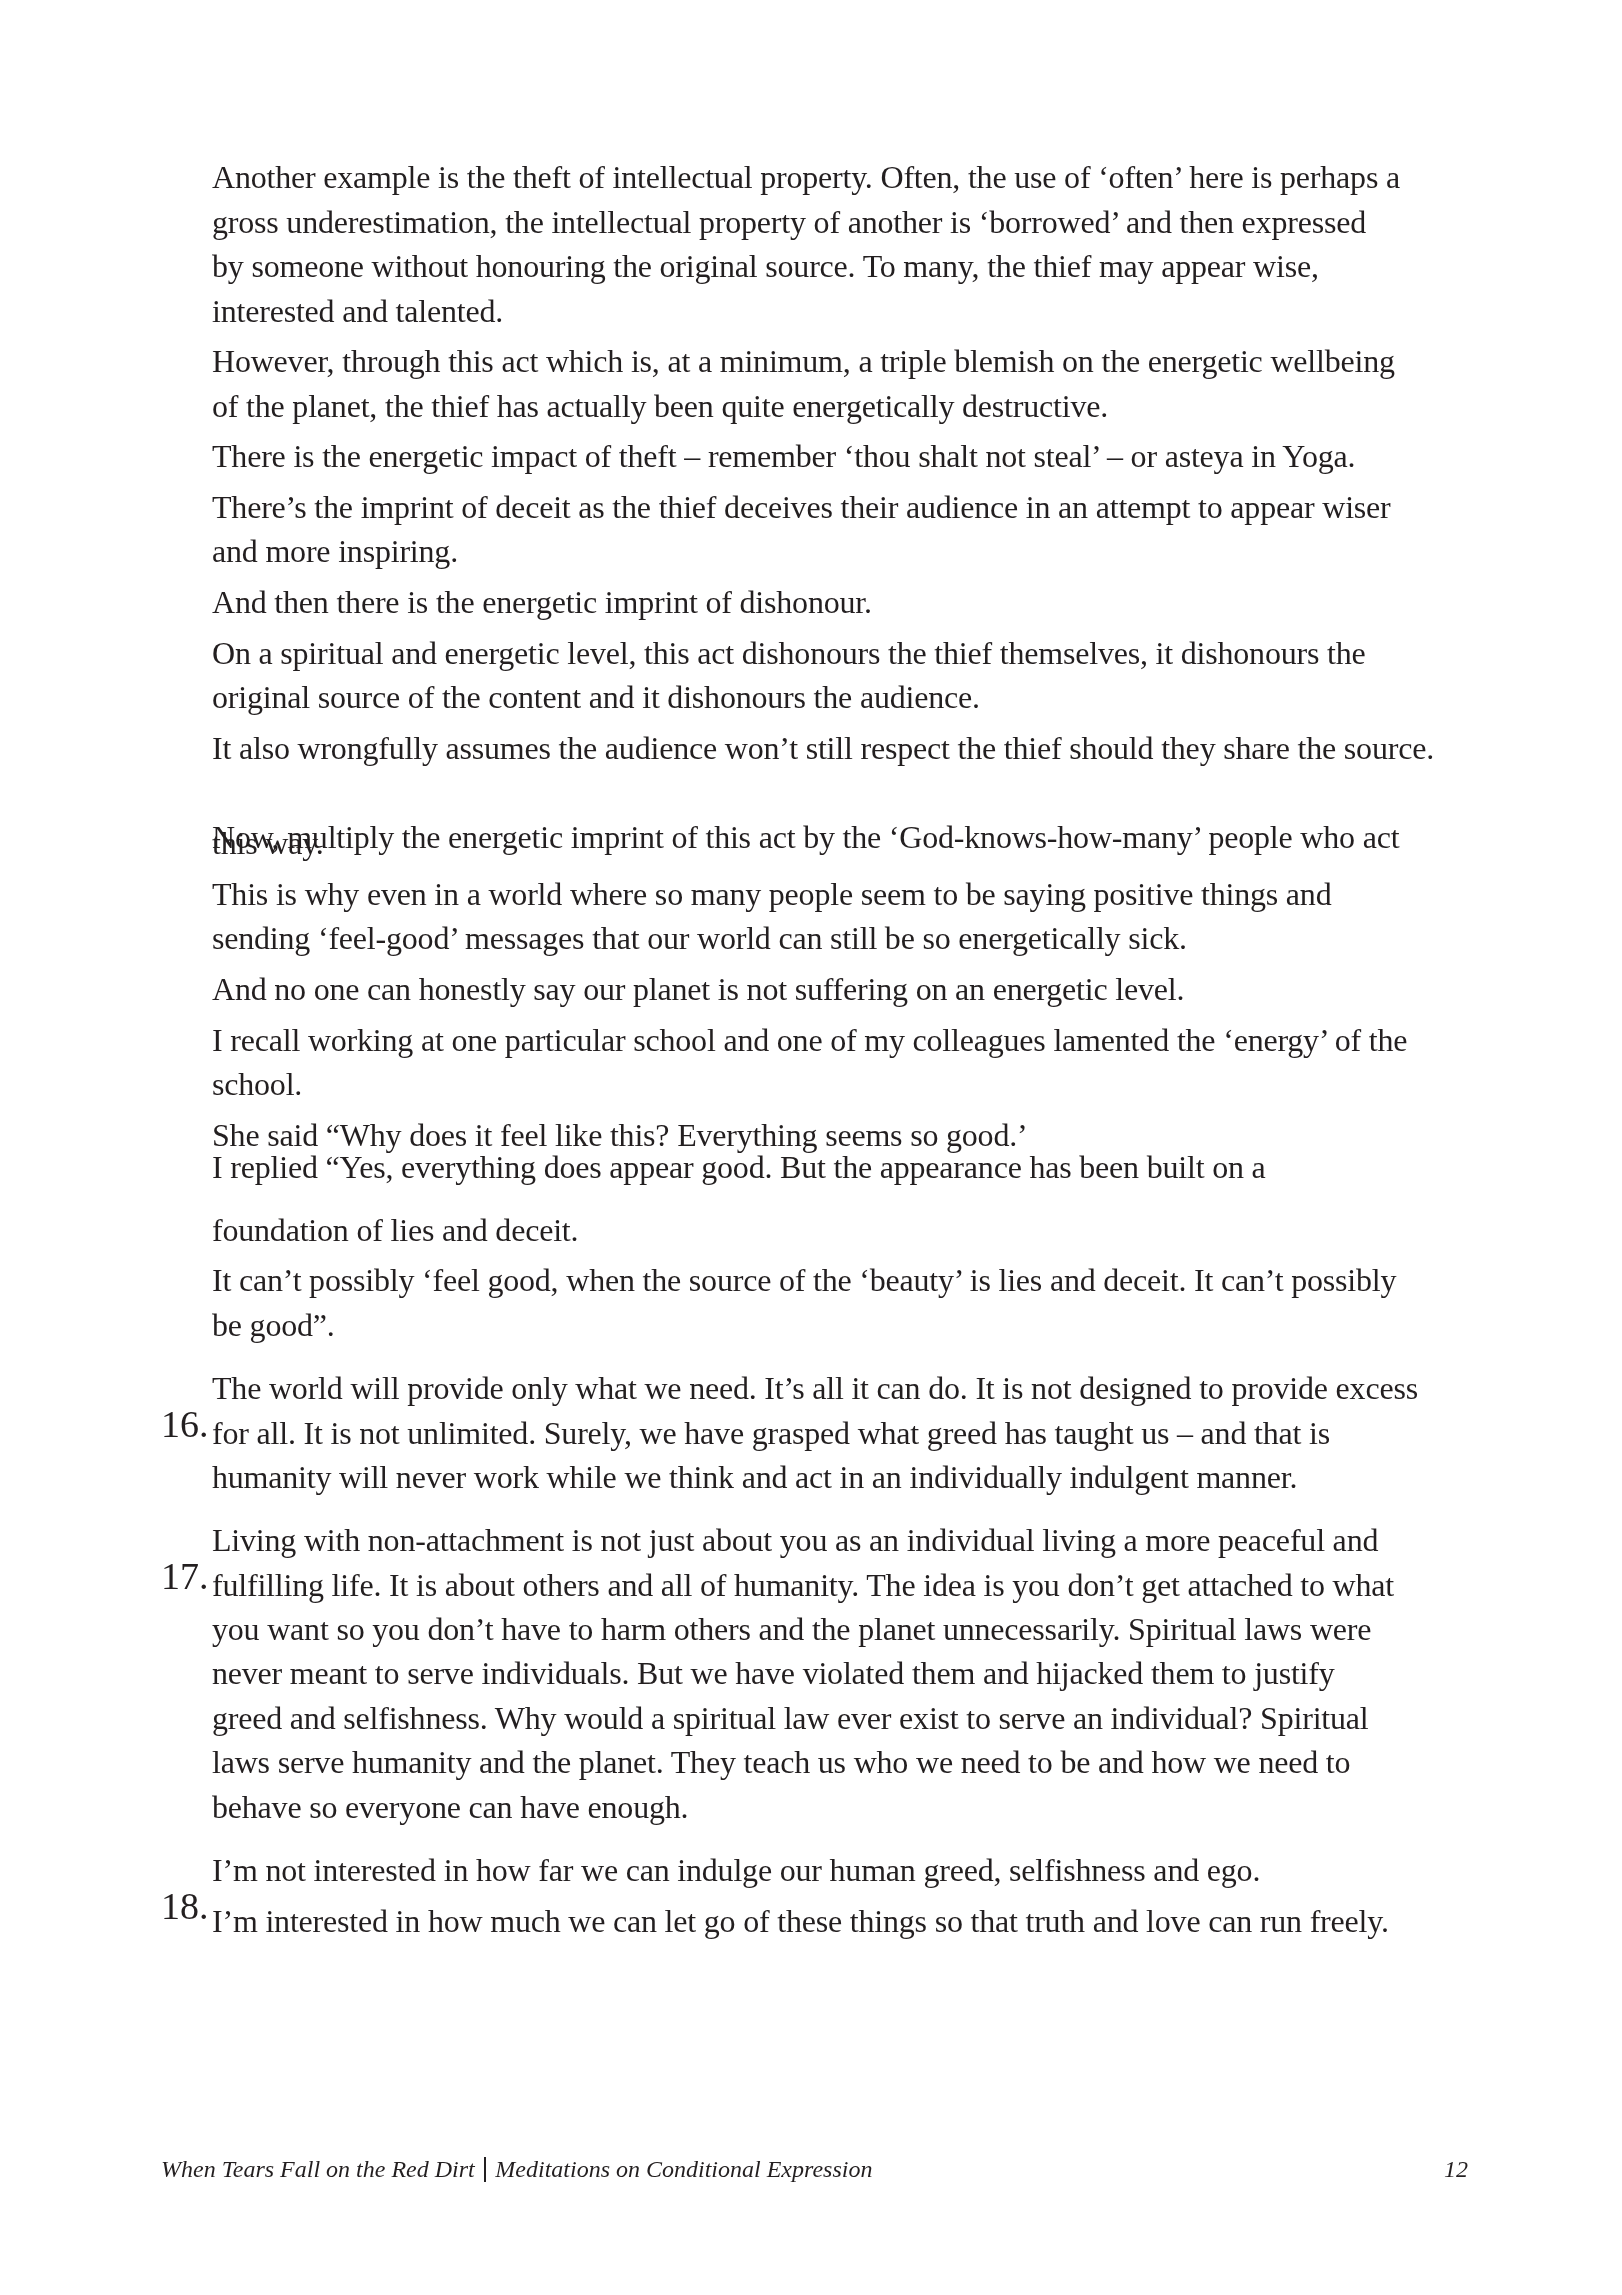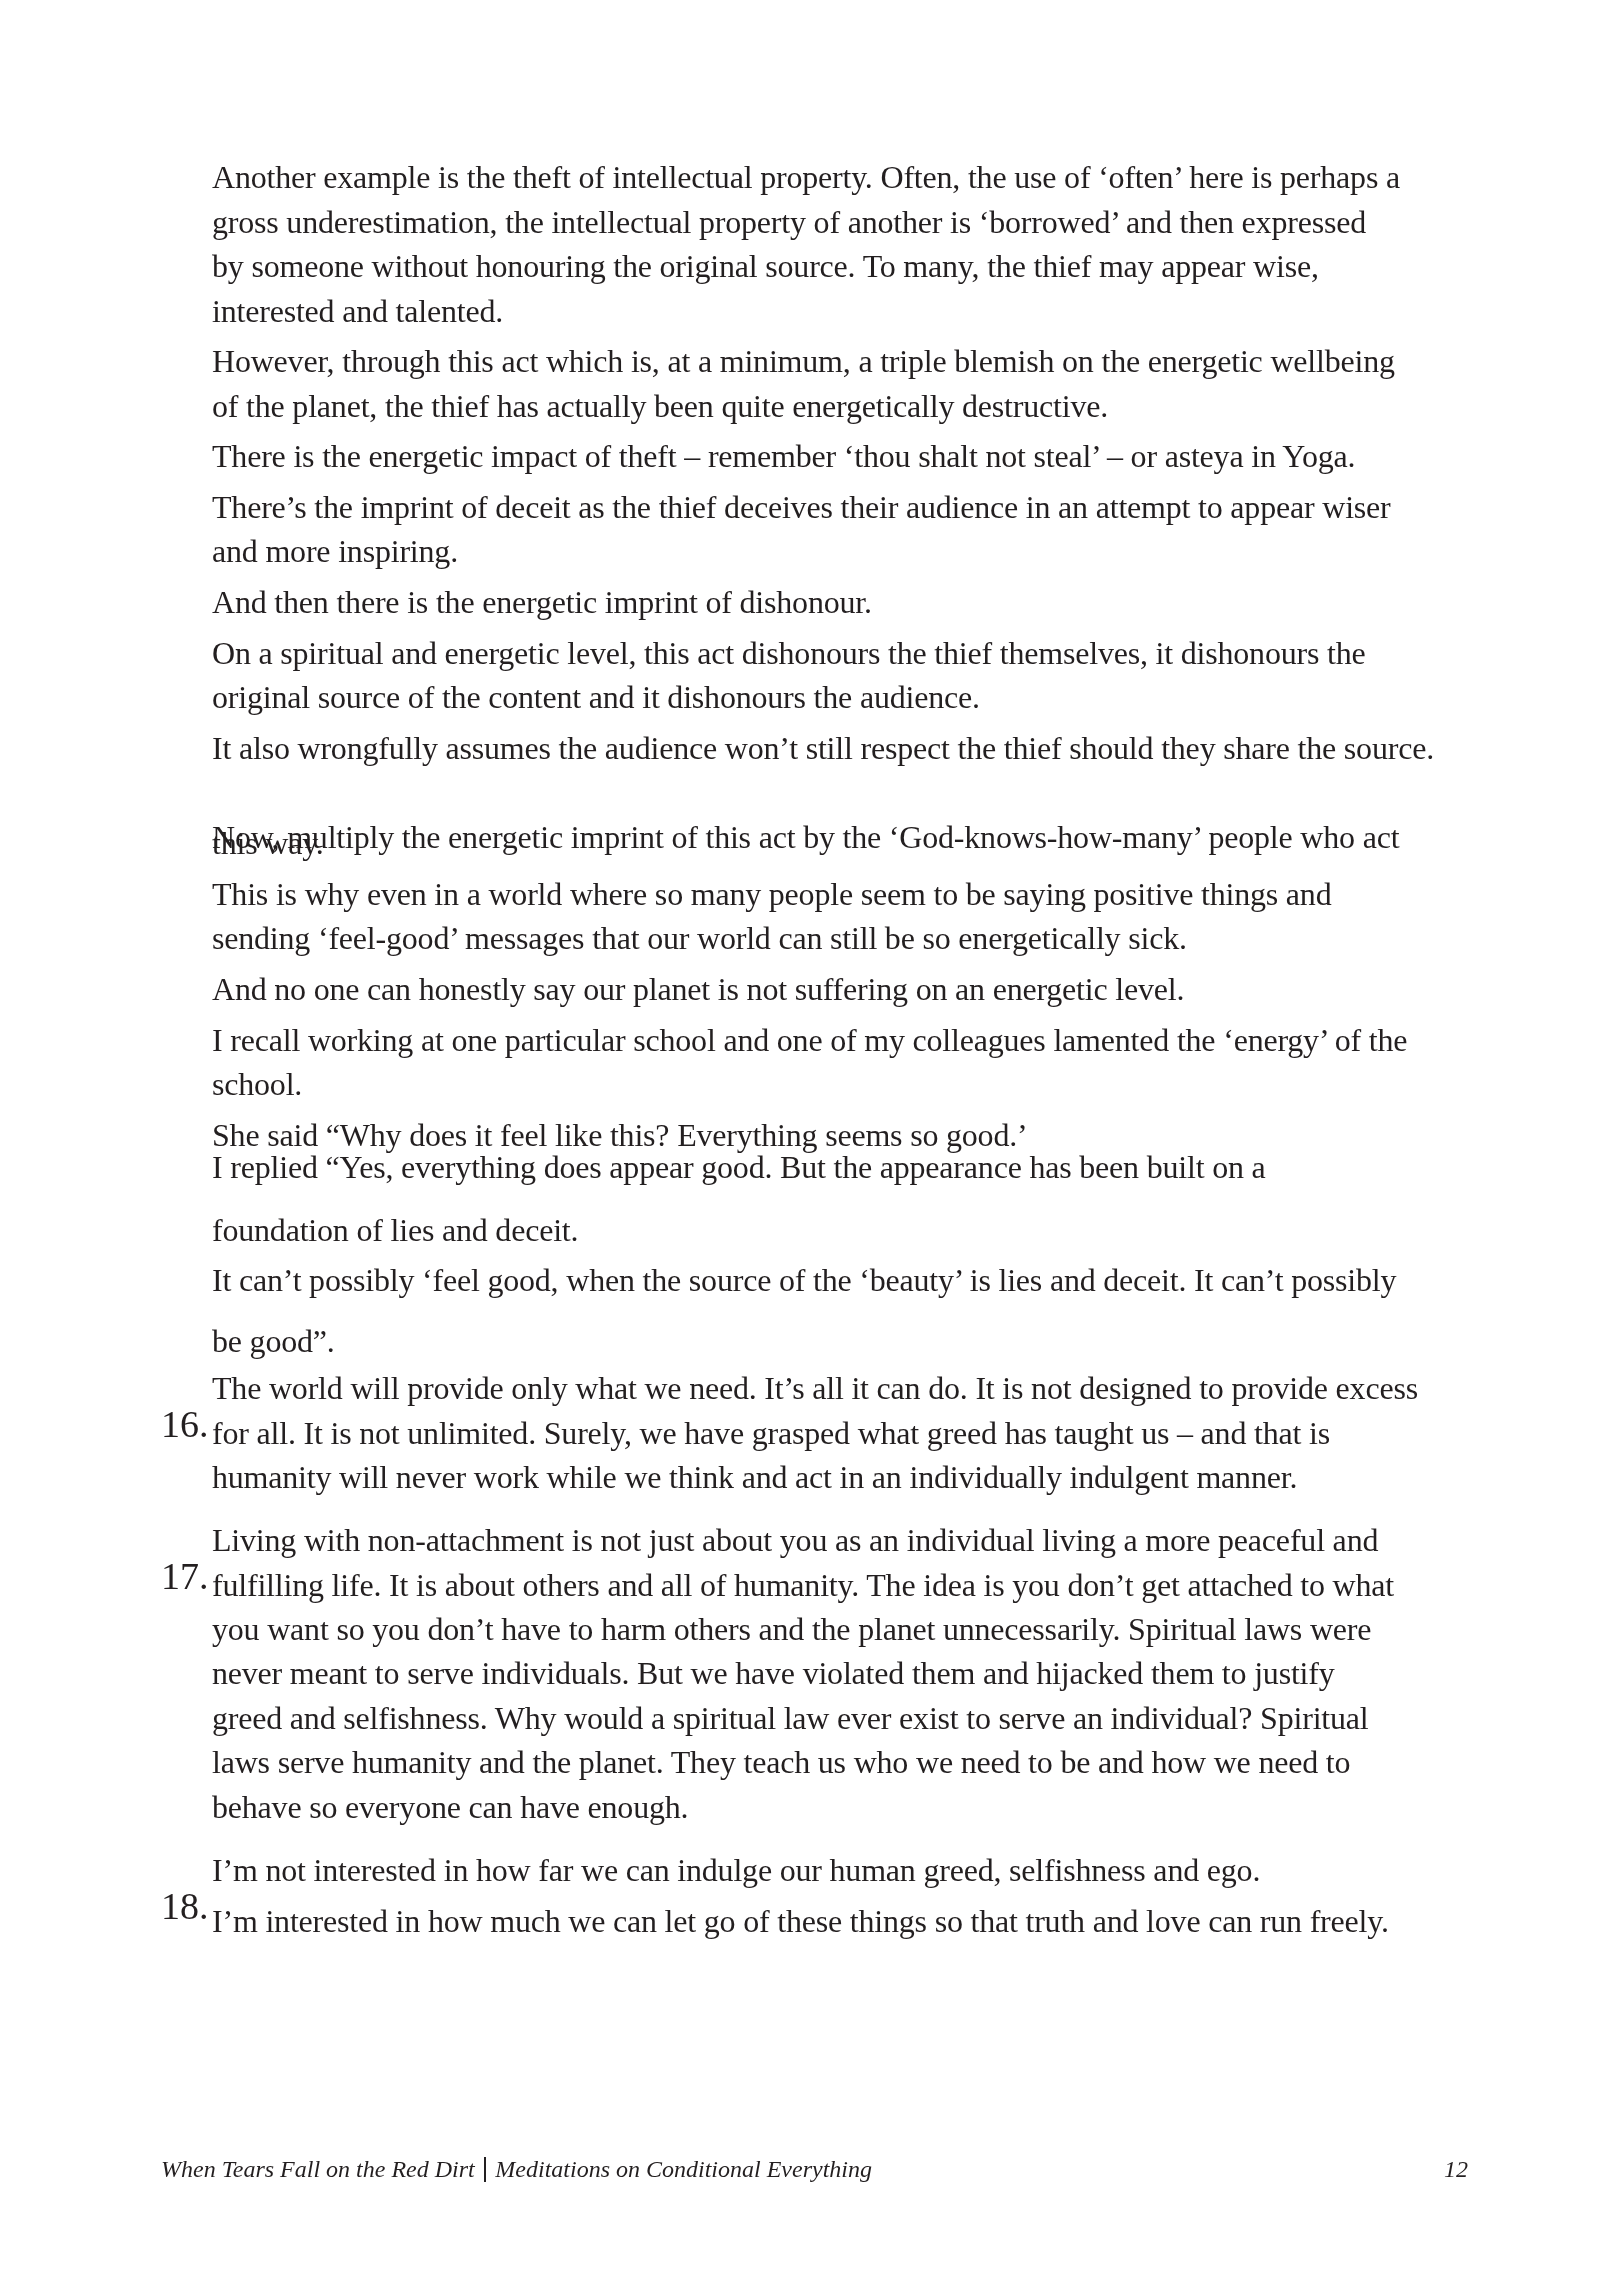--- a/index.html
+++ b/index.html
@@ -49,36 +49,36 @@
       <div class="line" style="top: 824px;">this way.</div>
       <div class="line" style="top: 875px;">This is why even in a world where so many people seem to be saying positive things and</div>
       <div class="line" style="top: 919px;">sending ‘feel-good’ messages that our world can still be so energetically sick.</div>
       <div class="line" style="top: 970px;">And no one can honestly say our planet is not suffering on an energetic level.</div>
       <div class="line" style="top: 1021px;">I recall working at one particular school and one of my colleagues lamented the ‘energy’ of the</div>
       <div class="line" style="top: 1065px;">school.</div>
       <div class="line" style="top: 1116px;">She said “Why does it feel like this? Everything seems so good.’</div>
       <div class="line" style="top: 1148px;">I replied “Yes, everything does appear good. But the appearance has been built on a</div>
       <div class="line" style="top: 1211px;">foundation of lies and deceit.</div>
       <div class="line" style="top: 1261px;">It can’t possibly ‘feel good, when the source of the ‘beauty’ is lies and deceit.  It can’t possibly</div>
-      <div class="line" style="top: 1306px; margin-top: 16px;">be good”.</div>
+      <div class="line" style="top: 1306px;">be good”.</div>
       <div class="num" style="top: 1369px;">16.</div>
       <div class="line" style="top: 1369px;">The world will provide only what we need. It’s all it can do. It is not designed to provide excess</div>
       <div class="line" style="top: 1414px;">for all. It is not unlimited. Surely, we have grasped what greed has taught us – and that is</div>
       <div class="line" style="top: 1458px;">humanity will never work while we think and act in an individually indulgent manner.</div>
       <div class="num" style="top: 1521px;">17.</div>
       <div class="line" style="top: 1521px;">Living with non-attachment is not just about you as an individual living a more peaceful and</div>
       <div class="line" style="top: 1566px;">fulfilling life. It is about others and all of humanity. The idea is you don’t get attached to what</div>
       <div class="line" style="top: 1610px;">you want so you don’t have to harm others and the planet unnecessarily. Spiritual laws were</div>
       <div class="line" style="top: 1654px;">never meant to serve individuals. But we have violated them and hijacked them to justify</div>
       <div class="line" style="top: 1699px;">greed and selfishness. Why would a spiritual law ever exist to serve an individual? Spiritual</div>
       <div class="line" style="top: 1743px;">laws serve humanity and the planet. They teach us who we need to be and how we need to</div>
       <div class="line" style="top: 1788px;">behave so everyone can have enough.</div>
       <div class="num" style="top: 1851px;">18.</div>
       <div class="line" style="top: 1851px;">I’m not interested in how far we can indulge our human greed, selfishness and ego.</div>
       <div class="line" style="top: 1902px;">I’m interested in how much we can let go of these things so that truth and love can run freely.</div>
     </div>
 
   <div class="footer">
-    <span class="book"><span>When Tears Fall on the Red Dirt</span><span class="sep"></span><span>Meditations on Conditional Everything</span></span>
+    <span class="book"><span>When Tears Fall on the Red Dirt</span><span class="sep"></span><span>Meditations on Conditional Expression</span></span>
     <span class="pageno">12</span>
   </div>
 </div>
 
 
 </body></html>

